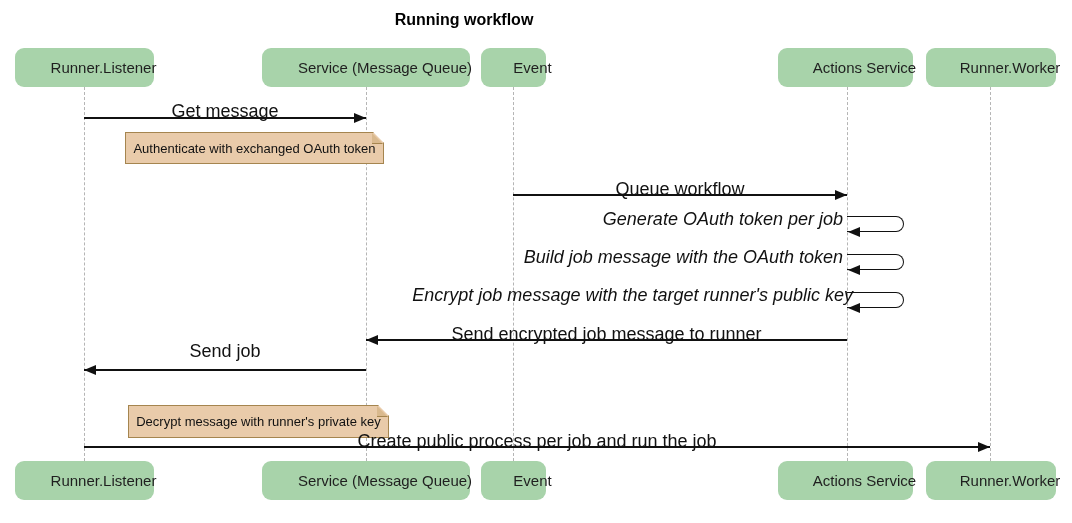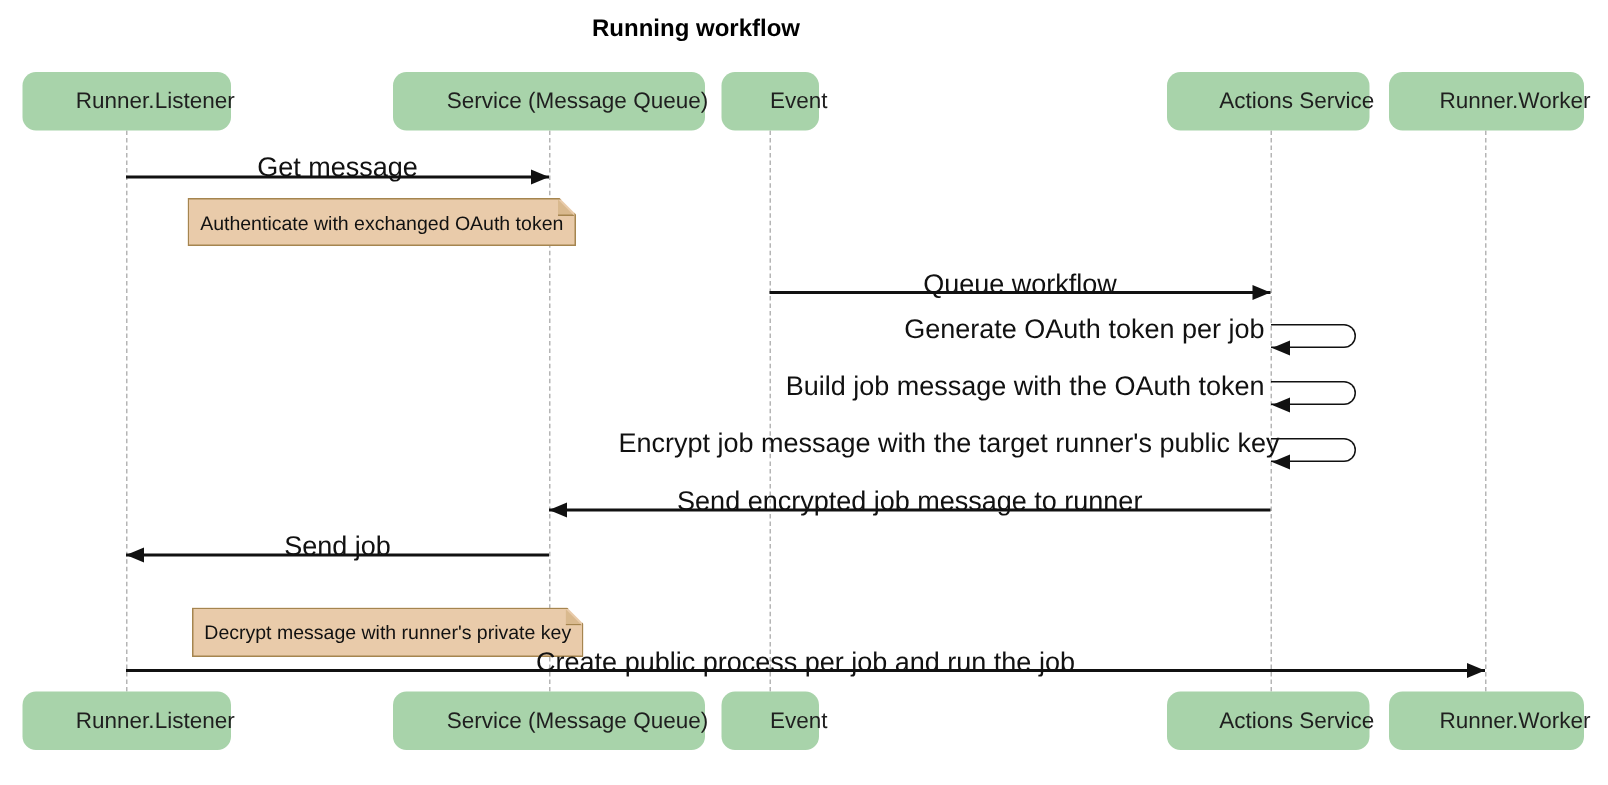--- a/index.html
+++ b/index.html
@@ -51,21 +51,21 @@
     width: 0;
     border-left: 1px dashed var(--lifeline);
   }
   .msg-label {
     position: absolute;
     font-size: 18px;
     text-align: center;
     white-space: nowrap;
     color: #111;
   }
-  .msg-label.right { text-align: right; }
+  .msg-label.right { text-align: right; font-style: italic; }
   .msg-line {
     position: absolute;
     height: 1.5px;
     background: var(--arrow);
   }
   .arrowhead {
     position: absolute;
     width: 0; height: 0;
     border-top: 5px solid transparent;
     border-bottom: 5px solid transparent;
@@ -144,21 +144,21 @@
   <div class="arrowhead left" style="left:848px; top:265px"></div>
 
   <div class="msg-label right" style="left:403px; top:285px; width:450px">Encrypt job message with the target runner's public key</div>
   <div class="self-loop" style="left:847px; top:292px"></div>
   <div class="arrowhead left" style="left:848px; top:303px"></div>
 
   <div class="msg-label" style="left:366px; top:324px; width:481px">Send encrypted job message to runner</div>
   <div class="msg-line" style="left:366px; top:339px; width:481px"></div>
   <div class="arrowhead left" style="left:366px; top:335px"></div>
 
-  <div class="msg-label" style="left:84px; top:354px; width:282px">Send job</div>
+  <div class="msg-label" style="left:84px; top:341px; width:282px">Send job</div>
   <div class="msg-line" style="left:84px; top:369px; width:282px"></div>
   <div class="arrowhead left" style="left:84px; top:365px"></div>
 
   <div class="note" style="left:96px; top:405px; width:261px; height:33px">
     <span>Decrypt message with runner's private key</span>
     <span class="fold"></span>
   </div>
 
   <div class="msg-label" style="left:84px; top:431px; width:906px">Create public process per job and run the job</div>
   <div class="msg-line" style="left:84px; top:446px; width:906px"></div>

